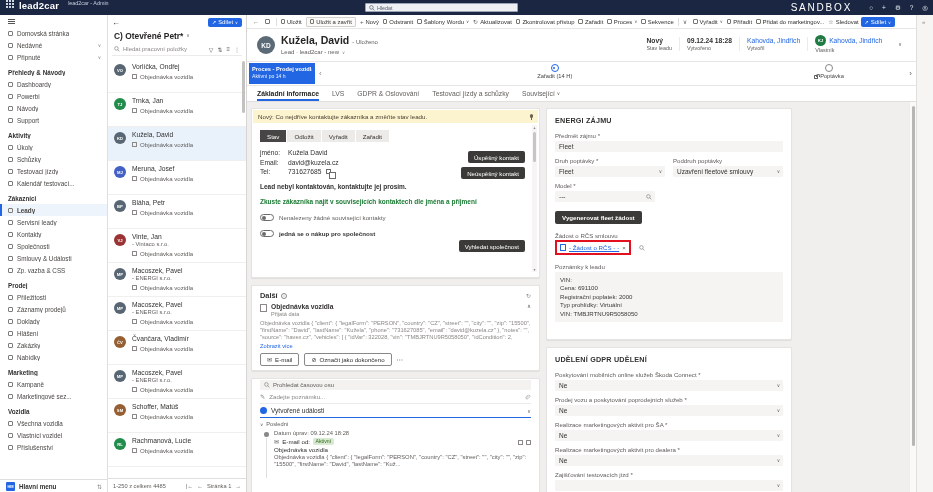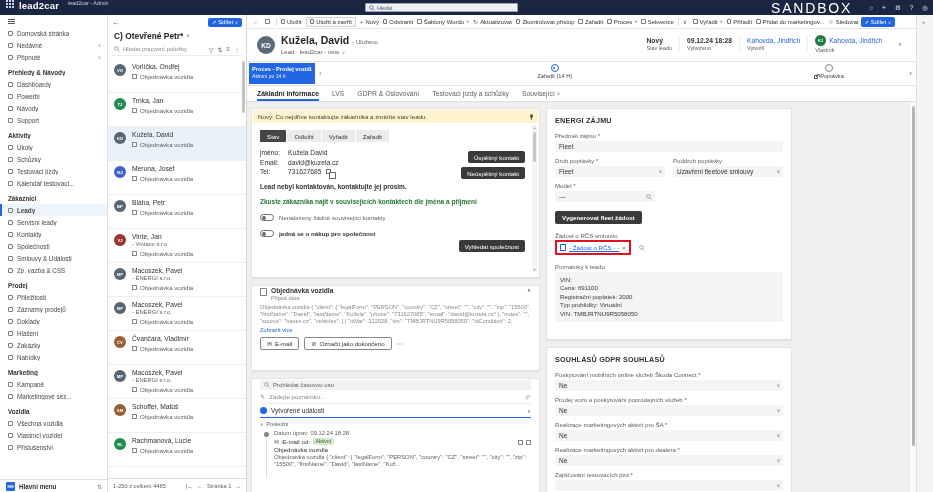--- a/index.html
+++ b/index.html
@@ -5,21 +5,21 @@
   *{box-sizing:border-box;margin:0;padding:0}
   html,body{width:933px;height:492px;overflow:hidden;font-family:"Liberation Sans","DejaVu Sans",sans-serif;background:#f0efed;color:#323130;-webkit-font-smoothing:antialiased}
   
   .topbar{position:absolute;left:0;top:0;width:933px;height:15px;background:#1B2742;color:#fff;display:flex;align-items:flex-start;z-index:30}
   .waffle{width:8px;height:8px;margin:0 5px 0 6px;display:grid;grid-template-columns:repeat(3,1fr);gap:1px}
   .waffle i{background:#cfd6e4;width:1.6px;height:1.6px}
   .logo{font-weight:bold;font-size:9.5px;letter-spacing:.2px}
   .tb-ctx{font-size:5.4px;color:#c7cedd;margin-left:9px}
   .tb-search{position:absolute;left:365px;top:3px;width:153px;height:9px;background:#eef0f3;border:1px solid #9aa3b5;border-radius:1px;color:#5a6373;font-size:5.4px;display:flex;align-items:center;gap:2px;padding-left:3px}
   .tb-right{position:absolute;right:5px;top:0;height:15px;display:flex;align-items:center;gap:9px}
-  .env{font-size:14px;letter-spacing:1.8px;font-weight:400;color:#fff;margin-right:8px}
+  .env{font-size:10px;letter-spacing:1.8px;font-weight:400;color:#fff;margin-right:8px}
   .tb-ic{font-size:6.5px;color:#e6e9f1;line-height:15px}
   
   .sidebar{position:absolute;left:0;top:15px;width:108px;bottom:0;background:#fff;border-right:1px solid #e1dfdd;overflow:hidden;z-index:20}
   .sb-burger{height:12px;display:flex;align-items:center;padding-left:8px}
   .burger{width:7px;height:5px;border-top:1px solid #555;border-bottom:1px solid #555;position:relative}
   .burger:after{content:"";position:absolute;left:0;right:0;top:1.6px;height:1px;background:#555}
   .sb-row{height:12px;display:flex;align-items:center;padding-left:8px;gap:4px;font-size:6.3px;color:#484644;position:relative;cursor:default}
   .sb-row.k-head{font-weight:bold;color:#323130;margin-top:4px;height:11px}
   .sb-ic{width:5px;height:5px;border:1px solid #7d7b78;border-radius:1px;flex:none}
   .sb-row.f-sel{background:#eef4fb;box-shadow:inset 2px 0 0 #2266E3;font-weight:bold}
@@ -893,20 +893,25 @@
           </div>
         <span class="dark-btn company-btn">Vyhledat společnost</span>
         <div class="mini-scroll">
           <span class="ms-arrow">▴</span>
           <span class="ms-thumb"></span>
           <span class="ms-arrow ms-bottom">▾</span>
         </div>
       </div>
 
       <div class="card card-dalsi">
+        <div class="c2-head">
+          <span>Další</span>
+          <span class="info-ic"></span>
+          <span class="c2-sync">↻</span>
+        </div>
         <div class="c2-row">
           <span class="doc-ic"></span>
           <div>
             <div class="c2-t">Objednávka vozidla</div>
             <div class="c2-s">Přijatá data</div>
           </div>
           <span class="c2-coll">∧</span>
         </div>
         <div class="c2-json">Objednávka vozidla  { "client": { "legalForm": "PERSON", "country": "CZ", "street": "", "city": "", "zip": "15500", "firstName": "David", "lastName": "Kužela", "phone": "731627085", "email": "david@kuzela.cz" }, "notes": "", "source": "havex.cz", "vehicles": [ { "idVar": 322028, "vin": "TMBJRTNU9R5058050", "idCondition": 2, "nameCondition": "nové", "idConditionInt": 2, ...</div>
         <div class="c2-more">Zobrazit více</div>
@@ -1019,21 +1024,21 @@
 
         <div class="notes-line">VIN:</div>
             <div class="notes-line">Cena: 691100</div>
             <div class="notes-line">Registrační poplatek: 2000</div>
             <div class="notes-line">Typ prohlídky: Virtuální</div>
             <div class="notes-line">VIN: TMBJRTNU9R5058050</div>
           </div>
       </div>
 
       <div class="card card-gdpr">
-        <div class="panel-title">SOUHLASŮ GDPR SOUHLASŮ</div>
+        <div class="panel-title">UDĚLENÍ GDPR UDĚLENÍ</div>
         <div>
 
             <div class="fld">
               <div class="fld-label">Poskytování mobilních online služeb Škoda Connect *</div>
               <div class="fld-box">
                 <span>Ne</span>
                 <span class="box-chev">∨</span>
               </div>
             </div>
 

